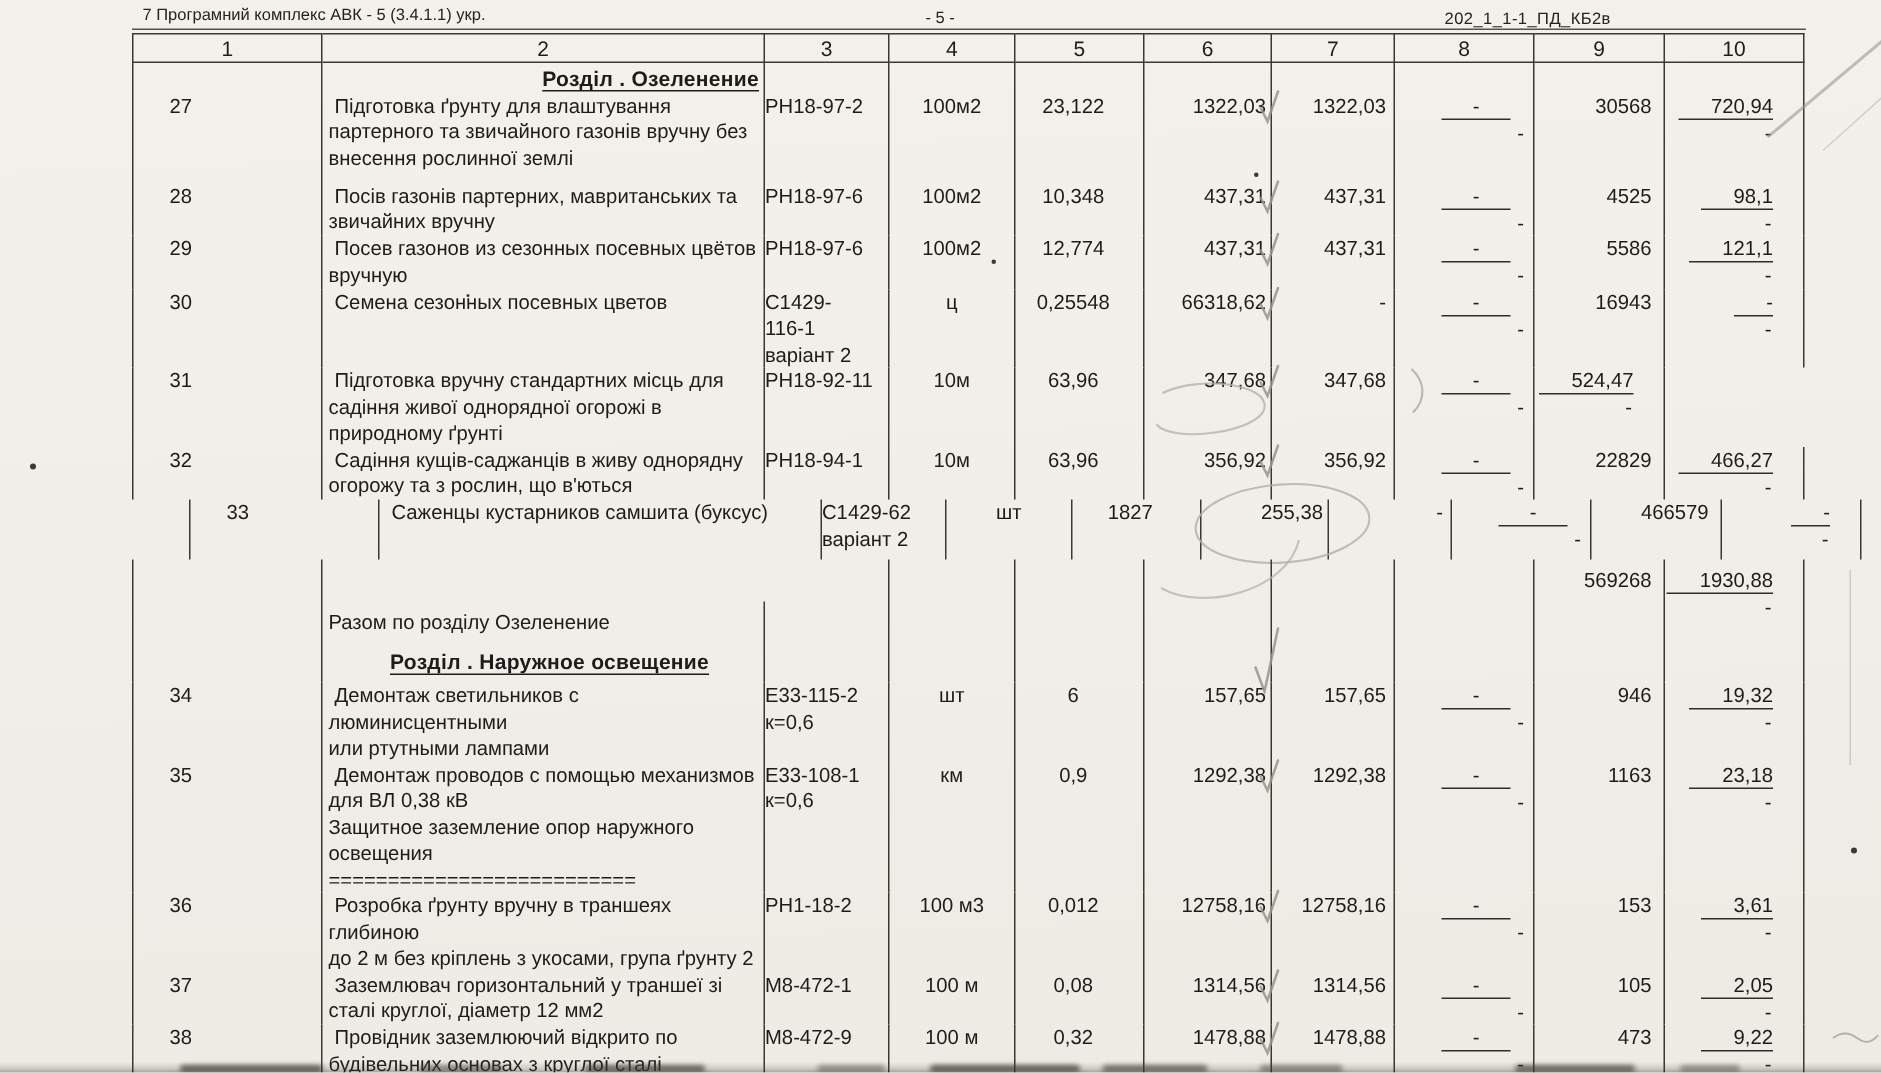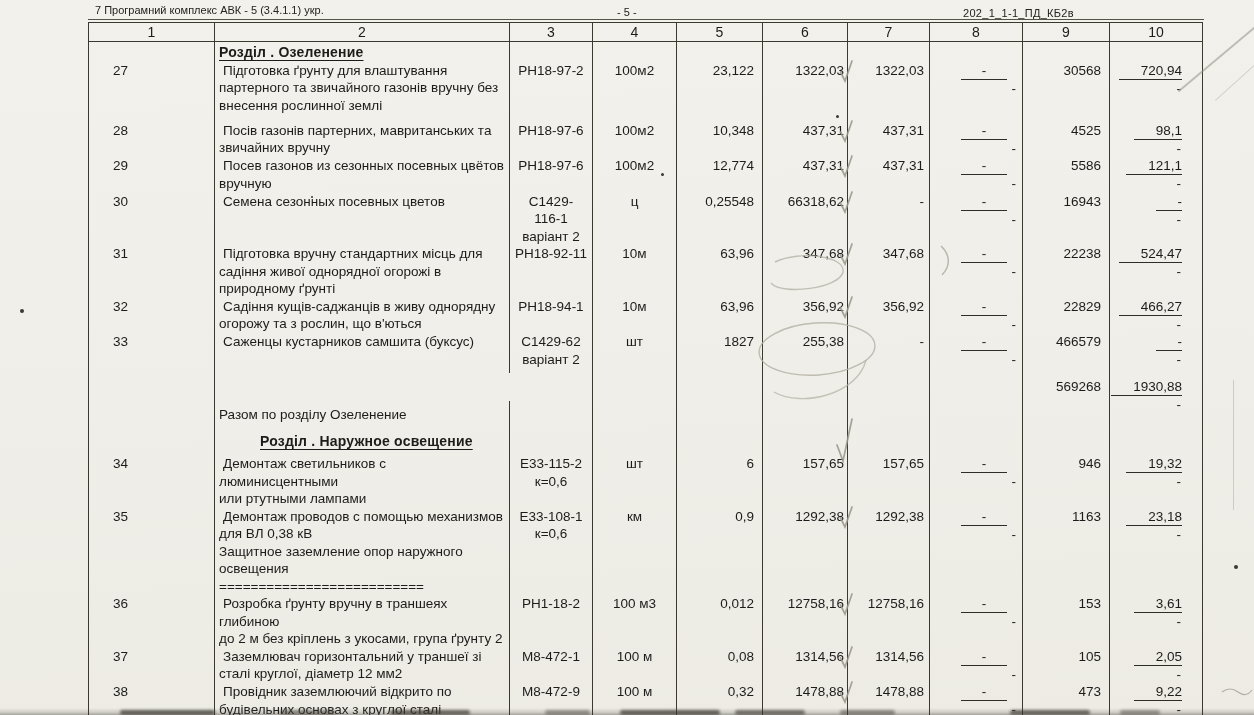--- a/index.html
+++ b/index.html
@@ -22,29 +22,29 @@
   .toprule{position:absolute;left:88px;top:19px;width:1116px;border-top:1.2px solid #55524a;}
 
   
   .doc-table{position:absolute;left:88px;top:22px;width:1115px;font-size:13.5px;line-height:17.5px;}
   .grid-row{display:grid;grid-template-columns:127px 295px 83px 84px 86px 85px 82px 93px 87px 93px;}
   .cell{box-sizing:border-box;border-right:1.4px solid #3a382f;position:relative;}
   .cell:first-child{border-left:1.8px solid #3a382f;}
   .hrow .cell{border-top:1.4px solid #3a382f;border-bottom:1.4px solid #3a382f;text-align:center;font-size:14px;height:20px;line-height:19px;}
   .c1{padding-left:24px;}
   .c2{padding:0 3px 0 4px;white-space:pre-line;text-indent:4px;}
-  .c3{text-align:center;white-space:pre-line;}
+  .c3{text-align:left;white-space:pre-line;}
   .c4{text-align:center;}
-  .c5{text-align:right;padding-right:8px;}
+  .c5{text-align:center;padding-right:8px;}
   .c6{text-align:right;padding-right:3px;}
   .c7{text-align:right;padding-right:5px;}
   .c8{text-align:right;padding-right:5px;}
   .c9{text-align:right;padding-right:8px;}
   .c10{text-align:right;padding-right:20px;}
-  .t-section .c2{text-align:left;text-indent:0;padding-top:2px;}
+  .t-section .c2{text-align:right;text-indent:0;padding-top:2px;}
   .t-section2 .c2{padding-top:9px;padding-bottom:5px;margin-left:37px;}
   .t-total .c2{text-indent:0;padding-top:5px;margin-top:28px;}
   .t-total .c9,.t-total .c10{padding-top:5px;}
   .section-title{font-weight:bold;font-size:14px;text-decoration:underline;text-underline-offset:2.5px;letter-spacing:.2px;}
   .dash-line{display:inline-block;width:46px;text-align:center;border-bottom:1.4px solid #2f2d27;height:15px;line-height:14px;margin-right:10px;}
   .val-line{display:inline-block;border-bottom:1.4px solid #2f2d27;padding-left:22px;height:16px;line-height:15px;}
   .sub-dash{display:inline-block;padding-right:1px;}
   .pos-rel{position:relative;display:inline-block;}
   .check{position:absolute;left:-9px;top:-4px;pointer-events:none;}
   .check.tall{left:-13px;top:-38px;}
@@ -180,42 +180,41 @@
           <div class="cell c4">10м</div>
           <div class="cell c5">63,96</div>
           <div class="cell c6"><div class="pos-rel">347,68</div></div>
           <div class="cell c7">
             <svg class="check" width="15" height="26" viewBox="0 0 15 26">
               <path d="M1.5,14 L6,23 L13,3" stroke="#98948a" stroke-width="1.7" fill="none" opacity="0.85" stroke-linecap="round"></path>
             </svg>
             <div class="">347,68</div>
           </div>
           <div class="cell c8"><div class="dash-line">-</div><br><div class="sub-dash">-</div></div>
-          <div class="cell c9">22238</div>
           <div class="cell c10"><div class="val-line">524,47</div><br><div class="sub-dash">-</div></div>
         </div>
         <div class="grid-row trow t-item">
           <div class="cell c1">32</div>
           <div class="cell c2">Садіння кущів-саджанців в живу однорядну
 огорожу та з рослин, що в'ються</div>
           <div class="cell c3">РН18-94-1</div>
           <div class="cell c4">10м</div>
           <div class="cell c5">63,96</div>
           <div class="cell c6"><div class="pos-rel">356,92</div></div>
           <div class="cell c7">
             <svg class="check" width="15" height="26" viewBox="0 0 15 26">
               <path d="M1.5,14 L6,23 L13,3" stroke="#98948a" stroke-width="1.7" fill="none" opacity="0.85" stroke-linecap="round"></path>
             </svg>
             <div class="">356,92</div>
           </div>
           <div class="cell c8"><div class="dash-line">-</div><br><div class="sub-dash">-</div></div>
           <div class="cell c9">22829</div>
           <div class="cell c10"><div class="val-line">466,27</div><br><div class="sub-dash">-</div></div>
         </div>
-        <div class="grid-row trow t-item" style="min-height: 40px;">
+        <div class="grid-row trow t-item" style="min-height: 40px; margin-left: 38px;">
           <div class="cell c1">33</div>
           <div class="cell c2">Саженцы кустарников самшита (буксус)</div>
           <div class="cell c3">С1429-62
 варіант 2</div>
           <div class="cell c4">шт</div>
           <div class="cell c5">1827</div>
           <div class="cell c6"><div class="pos-rel">255,38<svg class="circle-mark" width="128" height="62" viewBox="0 0 128 62">
                 <ellipse cx="62" cy="30" rx="58" ry="26" stroke="#b3afa4" stroke-width="1.4" fill="none" opacity="0.8" transform="rotate(-4 62 30)"></ellipse>
               </svg></div></div>
           <div class="cell c7">

